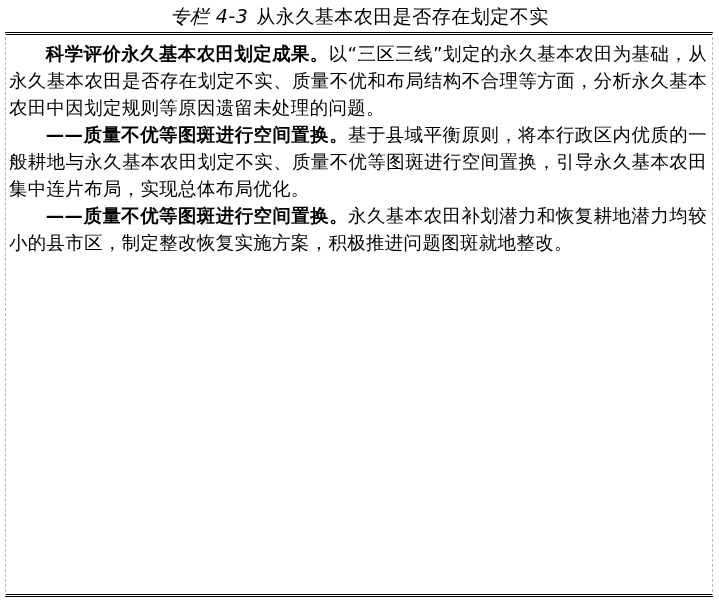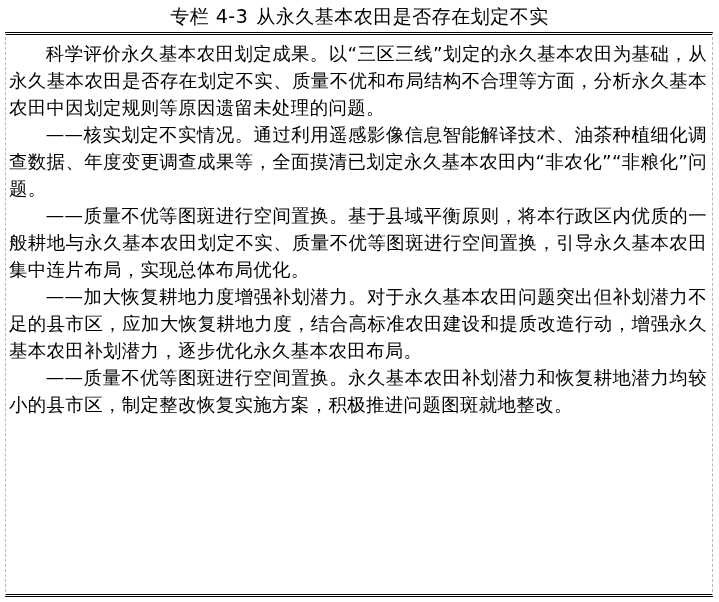--- a/index.html
+++ b/index.html
@@ -1,37 +1,35 @@
 <!DOCTYPE html>
 <html><head>
 <meta charset="utf-8">
 <style>
   html, body { margin: 0; padding: 0; background: #ffffff; }
   body { width: 719px; height: 602px; overflow: hidden; position: relative;
          font-family: "DejaVu Serif", "Liberation Serif", serif; color: #000; }
   .title { position: absolute; top: 4px; left: 0; width: 719px; text-align: center;
            font-family: "DejaVu Sans", "Liberation Sans", sans-serif; font-size: 19px; line-height: 24px; letter-spacing: 0.5px; }
-  .title .num { margin-right: 8px; }
+  .title .num { margin-right: 8px; font-style: italic; }
   .box { position: absolute; top: 32px; left: 5px; width: 708px; height: 565px;
          border-top: 3px double #000; border-bottom: 3px double #000;
          border-left: 1px dashed #b8b8b8; border-right: 1px dashed #b8b8b8; box-sizing: border-box; }
   .content { position: absolute; top: 5px; left: 3px; width: 698px; }
   p { margin: 0; font-size: 18.4px; line-height: 27px; text-align: justify; text-align-last: left;
       font-family: "DejaVu Sans", "Liberation Sans", sans-serif; letter-spacing: 0.4px; }
   p.indent { text-indent: 2em; }
-  b { font-family: "DejaVu Serif", "Liberation Serif", serif; font-weight: normal; }
+  b { font-family: "DejaVu Serif", "Liberation Serif", serif; font-weight: bold; }
 </style>
 </head>
 <body>
 
 <div class="title">
   <span class="num">专栏 4-3</span><span>从永久基本农田是否存在划定不实</span>
 </div>
 
 <div class="box">
   <div class="content">
     <p class="indent"><b>科学评价永久基本农田划定成果。</b><span>以“三区三线”划定的永久基本农田为基础，从永久基本农田是否存在划定不实、质量不优和布局结构不合理等方面，分析永久基本农田中因划定规则等原因遗留未处理的问题。</span></p>
-    <p class="indent"><b>——核实划定不实情况。</b><span>通过利用遥感影像信息智能解译技术、油茶种植细化调查数据、年度变更调查成果等，全面摸清已划定永久基本农田内“非农化”“非粮化”问题。</span></p>
     <p class="indent"><b>——质量不优等图斑进行空间置换。</b><span>基于县域平衡原则，将本行政区内优质的一般耕地与永久基本农田划定不实、质量不优等图斑进行空间置换，引导永久基本农田集中连片布局，实现总体布局优化。</span></p>
-    <p class="indent"><b>——加大恢复耕地力度增强补划潜力。</b><span>对于永久基本农田问题突出但补划潜力不足的县市区，应加大恢复耕地力度，结合高标准农田建设和提质改造行动，增强永久基本农田补划潜力，逐步优化永久基本农田布局。</span></p>
     <p class="indent"><b>——质量不优等图斑进行空间置换。</b><span>永久基本农田补划潜力和恢复耕地潜力均较小的县市区，制定整改恢复实施方案，积极推进问题图斑就地整改。</span></p>
   </div>
 </div>
 
 </body></html>

